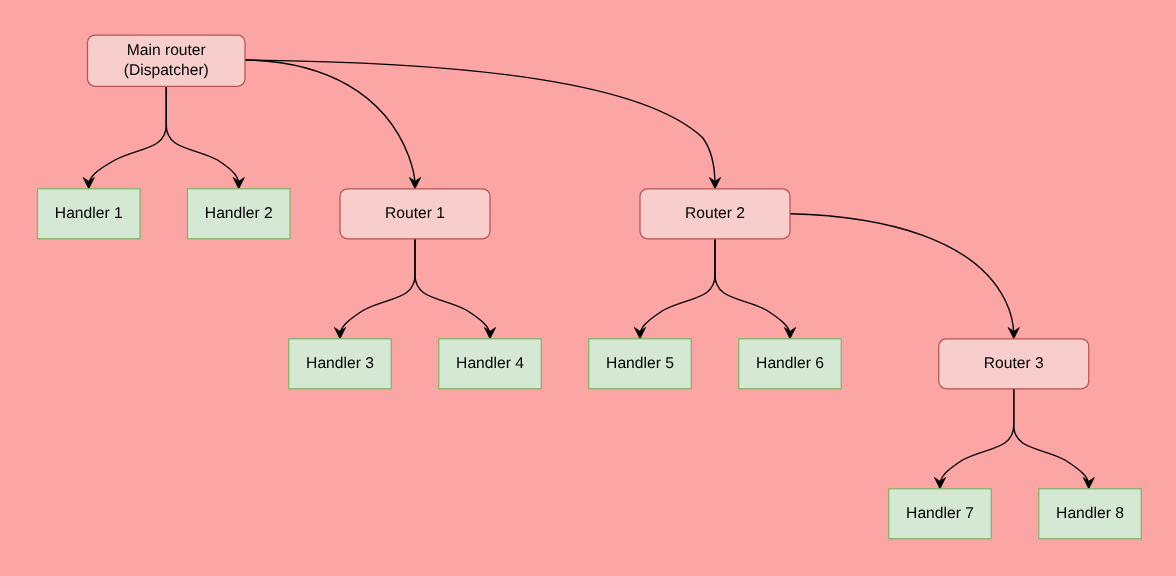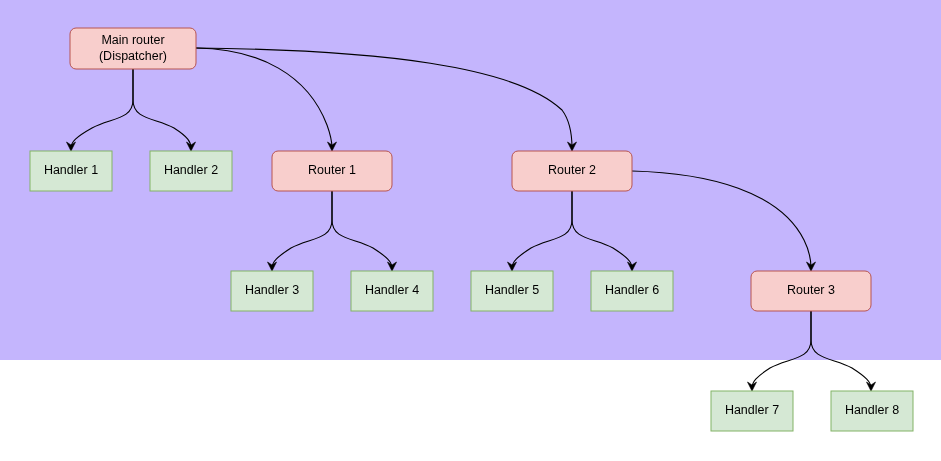--- a/index.html
+++ b/index.html
@@ -10,22 +10,22 @@
   }
   body {
     width: 941px;
     height: 461px;
     font-family: "Liberation Sans", sans-serif;
     overflow: hidden;
   }
   #diagram-canvas {
     position: relative;
     width: 941px;
-    height: 360px;
-    background: #c4b5fd;
+    height: 461px;
+    background: #fca5a5;
   }
   svg#diagram-svg {
     display: block;
     width: 941px;
     height: 461px;
   }
   .node-shape {
     stroke-width: 1;
   }
   .node-label {

